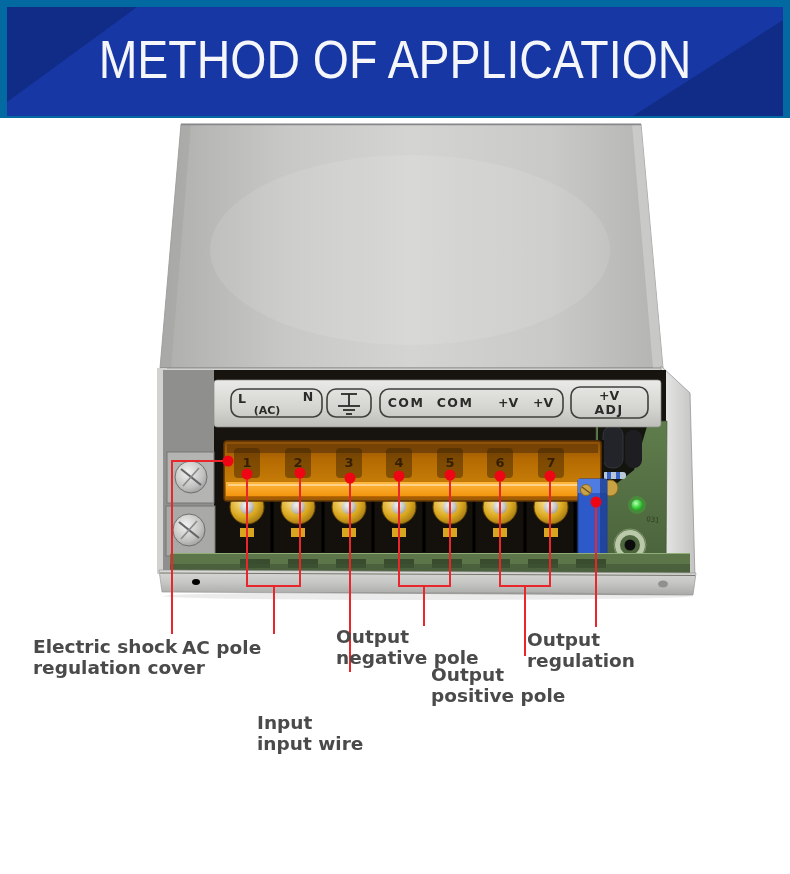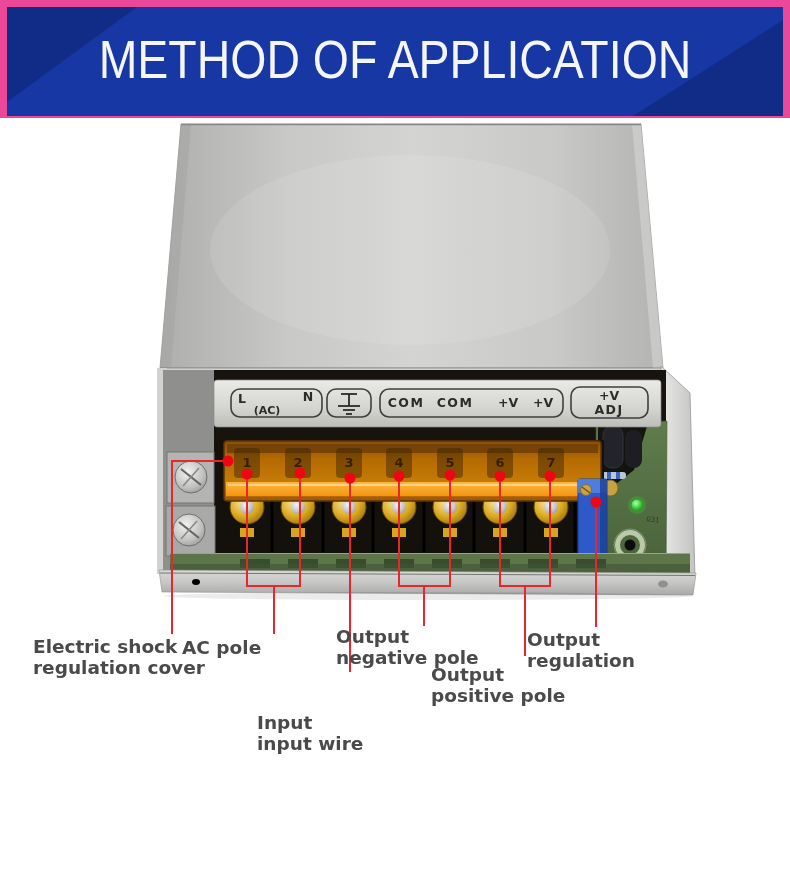--- a/index.html
+++ b/index.html
@@ -1,19 +1,19 @@
 <!DOCTYPE html>
 <html><head>
 <meta charset="utf-8">
 <style>
   html,body{margin:0;padding:0;background:#fff;}
   #stage{position:relative;width:790px;height:874px;background:#fff;overflow:hidden;
          font-family:"DejaVu Sans",sans-serif;}
   
-  .banner{position:absolute;left:0;top:0;width:790px;height:118px;background:#ec4899;}
+  .banner{position:absolute;left:0;top:0;width:790px;height:118px;background:#0369a1;}
   .banner-inner{position:absolute;left:7px;right:7px;top:7px;bottom:2px;background:#1737a5;}
   .banner-diag-tl{position:absolute;left:0;top:0;width:130px;height:95px;background:#112c86;
          clip-path:polygon(0 0,100% 0,0 100%);}
   .banner-diag-br{position:absolute;right:0;bottom:0;width:150px;height:100px;background:#112c86;
          clip-path:polygon(0 100%,100% 4%,100% 100%);}
   .banner-title{position:absolute;left:0;right:0;top:0;bottom:0;display:flex;
          align-items:center;justify-content:center;color:#f5f6fa;
          font-family:"Liberation Sans",sans-serif;font-size:54px;font-weight:400;
          letter-spacing:0px;transform:scaleX(0.86);white-space:nowrap;}
   

